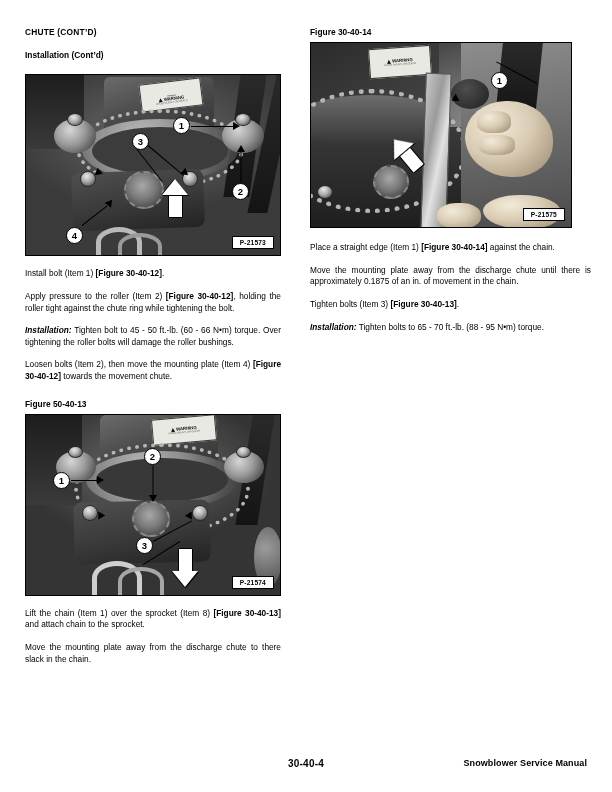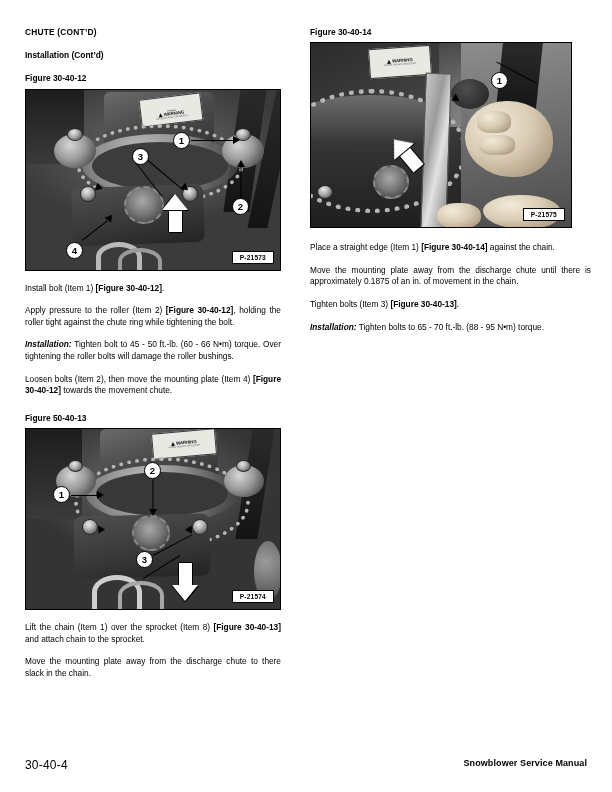--- a/index.html
+++ b/index.html
@@ -276,23 +276,23 @@
     position: absolute;
     left: 25px;
     right: 25px;
     bottom: 22px;
     height: 12px;
   }
   .footer-page {
     position: absolute;
     left: 0; right: 0;
     top: 0;
-    text-align: left;
-    font-size: 12px;
-    font-weight: normal;
+    text-align: center;
+    font-size: 10px;
+    font-weight: bold;
     letter-spacing: 0.2px;
   }
   .footer-manual {
     position: absolute;
     right: 0;
     top: 0;
     font-size: 9px;
     font-weight: bold;
     letter-spacing: 0.1px;
   }
@@ -301,21 +301,20 @@
 <body>
 
 <div class="page">
 
   <div class="col-left">
 
     <div class="sec-title">CHUTE (CONT’D)</div>
 
     <div class="sub-title">Installation (Cont’d)</div>
 
-    <div class="fig-title">Figure 30-40-12</div>
 
     <div class="figure">
       <div class="photo-bg"></div>
 
       <div class="sh dark-band" style="left:0;top:0;width:58px;height:74px;"></div>
 
       <div class="sh sleeve" style="left:206px;top:0;width:26px;height:122px;transform:skewX(-8deg);"></div>
       <div class="sh sleeve" style="left:236px;top:0;width:20px;height:138px;transform:skewX(-12deg);"></div>
 
       <div class="sh housing" style="left:78px;top:2px;width:110px;height:68px;"></div>

